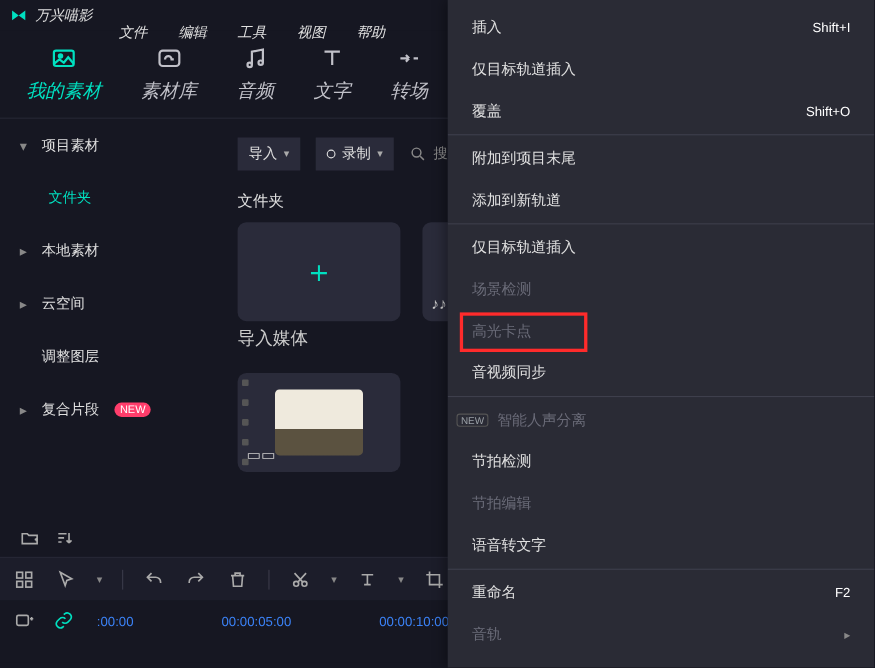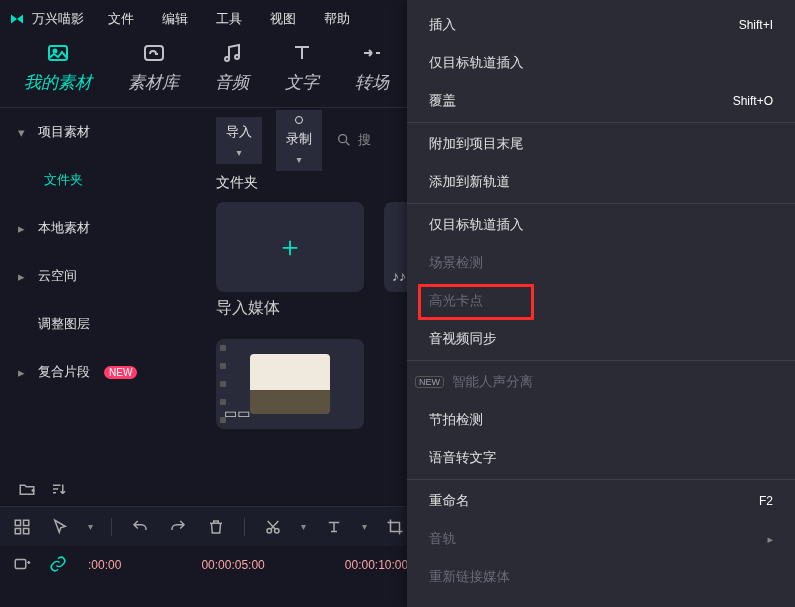--- a/index.html
+++ b/index.html
@@ -10,23 +10,24 @@
   font-size: 13px;
   width: 795px;
   height: 607px;
   overflow: hidden;
   position: relative;
   user-select: none;
 }
 .topbar {
   height: 28px;
   display: flex;
-  align-items: flex-end;
+  align-items: center;
   padding: 0 8px;
   background: #161722;
+  font-style: italic;
 }
 .logo-icon {
   width: 18px; height: 18px;
   margin-right: 6px;
 }
 .app-name { font-size: 13px; margin-right: 24px; }
 .topbar-menu { display: flex; gap: 28px; margin-top: 32px; }
 .topbar-menu span { cursor: default; }
 
 .tabs-row {
@@ -67,21 +68,20 @@
   padding: 8px 18px;
 }
 .side-icon { width:18px; height:18px; cursor:pointer; }
 
 .content { flex: 1; padding: 12px 16px; background:#161722; }
 .toolbar { display: flex; align-items: center; gap: 14px; height: 40px; }
 .chip {
   display: flex; align-items: center; gap: 6px;
   background: #2a2b3a; padding: 6px 10px; border-radius: 0;
   cursor: pointer;
-  flex-direction: column;
 }
 .chip .dd { font-size: 10px; color:#aaa; }
 .rec-dot { width:8px; height:8px; border-radius:50%; border:1px solid #e0e0e0; }
 .search { display:flex; align-items:center; gap:6px; color:#888; }
 .section-title { margin: 14px 0 10px 0; font-size: 14px; }
 
 .grid { display:flex; gap:20px; flex-wrap:wrap; }
 .card { width: 148px; }
 .thumb {
   width: 148px; height: 90px;
@@ -123,21 +123,21 @@
   display:flex; align-items:center; gap:18px; padding:0 12px;
 }
 .sep { width:1px; height:18px; background:#3a3b4a; }
 .tl-icon { width:20px; height:20px; cursor:pointer; display:flex; align-items:center; justify-content:center; color:#aaa; }
 
 .timeline-ruler {
   height: 56px; background:#161722;
   display:flex; align-items:flex-start; padding:8px 12px; gap:20px;
 }
 .ruler-left { display:flex; gap:16px; align-items:center; }
-.ruler-times { display:flex; gap:80px; color:#fca5a5; font-size:12px; padding-top:4px; }
+.ruler-times { display:flex; gap:80px; color:#3b82f6; font-size:12px; padding-top:4px; }
 .tl-icon.accent { color:#00e0c0; }
 
 
 .ctx {
   position:absolute; top:0; right:0; width:388px; height:607px;
   background:#2a2b35; box-shadow:-2px 0 12px rgba(0,0,0,.4);
   padding:6px 0;
   overflow:hidden;
 }
 .ctx-item {
@@ -454,20 +454,23 @@
   <div class="ctx-sep"></div>
   <div class="ctx-item disabled">
     <span style="display:flex;align-items:center">
         <span class="ctx-mini-badge">NEW</span>
         <span>智能人声分离</span>
       </span>
   </div>
   <div class="ctx-item">
     <span>节拍检测</span>
   </div>
+  <div class="ctx-item disabled">
+    <span>节拍编辑</span>
+  </div>
   <div class="ctx-item">
     <span>语音转文字</span>
   </div>
   <div class="ctx-sep"></div>
   <div class="ctx-item">
     <span>重命名</span>
     <span class="shortcut">F2</span>
   </div>
   <div class="ctx-item disabled">
     <span>音轨</span>

